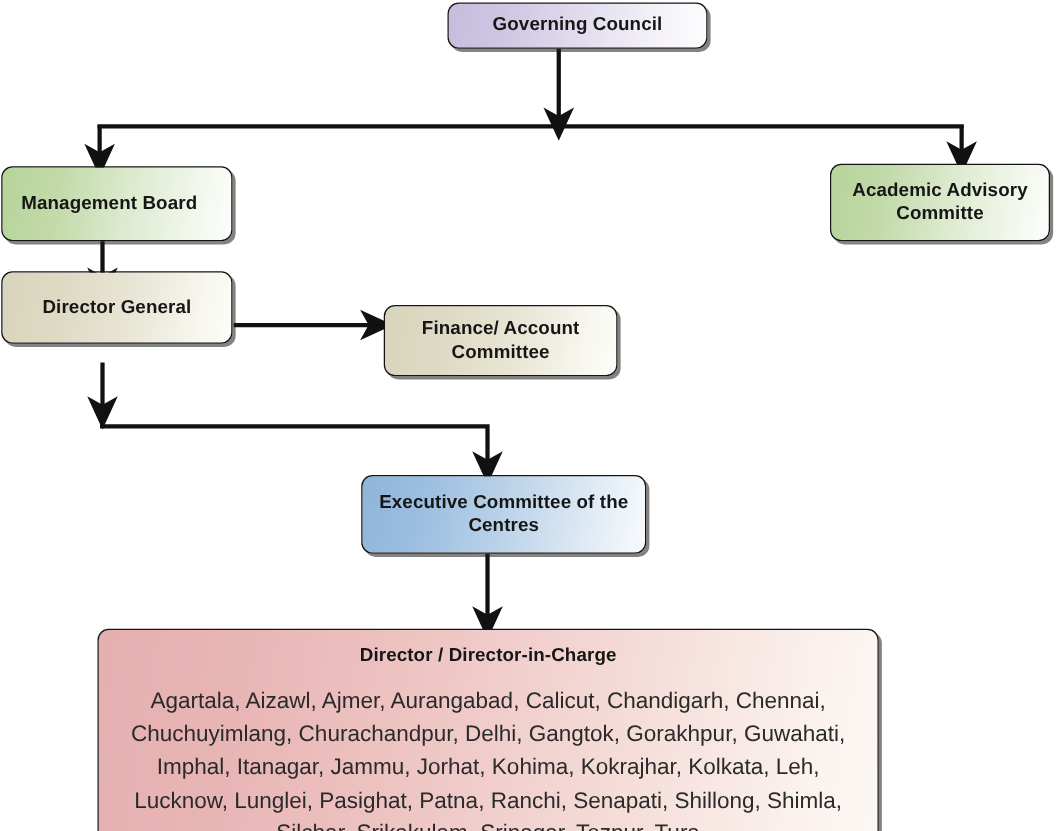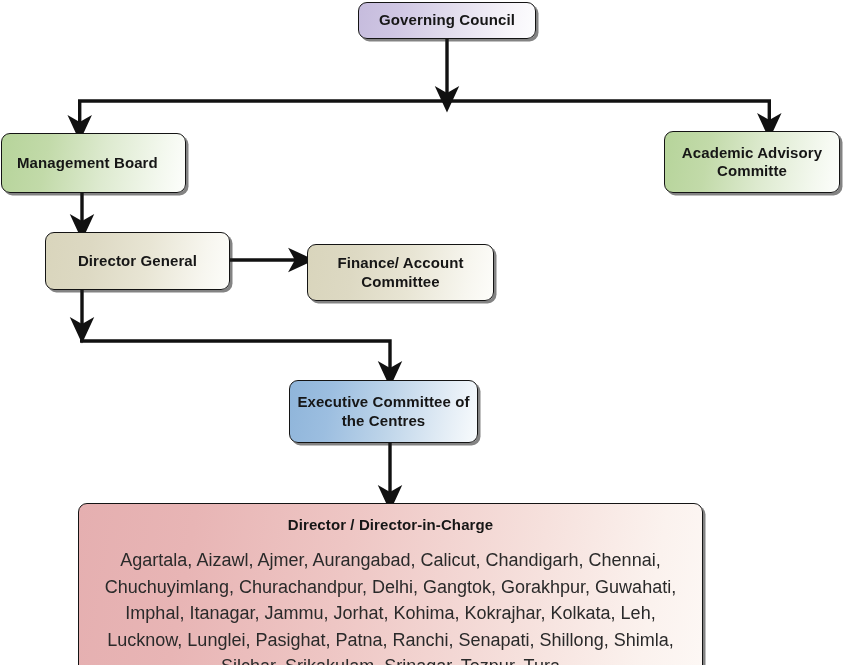--- a/index.html
+++ b/index.html
@@ -37,53 +37,52 @@
   }
   .node .title {
     font-weight: bold;
     font-size: 15px;
     line-height: 1.22;
     letter-spacing: 0.1px;
   }
 
   
   #node-governing-council {
-    left: 358px; top: 2px; width: 178px; height: 37px;
+    left: 358px; top: 2px; width: 208px; height: 37px;
     background: linear-gradient(100deg, #c6bcdd 0%, #cfc6e3 22%, #e4dfee 55%, #f7f5fa 85%, #fdfdfe 100%);
   }
 
   
   #node-management-board {
     left: 1px; top: 133px; width: 185px; height: 60px;
     background: linear-gradient(100deg, #b6d49a 0%, #c2daa9 25%, #ddeacf 55%, #f3f8ee 85%, #fdfefc 100%);
   }
   #node-management-board .title { text-align: center; align-self: flex-start; padding-left: 15px; }
 
   
   #node-academic-advisory {
     left: 664px; top: 131px; width: 176px; height: 62px;
     background: linear-gradient(100deg, #b6d49a 0%, #c2daa9 25%, #ddeacf 55%, #f3f8ee 85%, #fdfefc 100%);
   }
 
   
   #node-director-general {
-    left: 1px; top: 232px; width: 185px; height: 58px;
+    left: 1px; top: 217px; width: 185px; height: 58px;
     background: linear-gradient(100deg, #d9d5bc 0%, #ddd9c3 25%, #e8e5d4 55%, #f7f6ef 85%, #fdfdfa 100%);
-    margin-left: 44px;
   }
 
   
   #node-finance-committee {
     left: 307px; top: 244px; width: 187px; height: 57px;
     background: linear-gradient(100deg, #d9d5bc 0%, #ddd9c3 25%, #e8e5d4 55%, #f7f6ef 85%, #fdfdfa 100%);
   }
 
   
   #node-executive-committee {
-    left: 289px; top: 380px; width: 189px; height: 63px;
+    left: 289px; top: 380px; width: 228px; height: 63px;
     background: linear-gradient(100deg, #8fb5da 0%, #9cbee0 22%, #bdd4e9 52%, #e5eef6 84%, #f8fbfd 100%);
   }
 
   
   #node-directors {
     left: 78px; top: 503px; width: 625px; height: 188px;
     background: linear-gradient(100deg, #e5afb0 0%, #e8b5b5 18%, #eec6c4 42%, #f6e1dd 72%, #fbf2ee 90%, #fdf8f5 100%);
     justify-content: flex-start;
     padding-top: 12px;
   }

